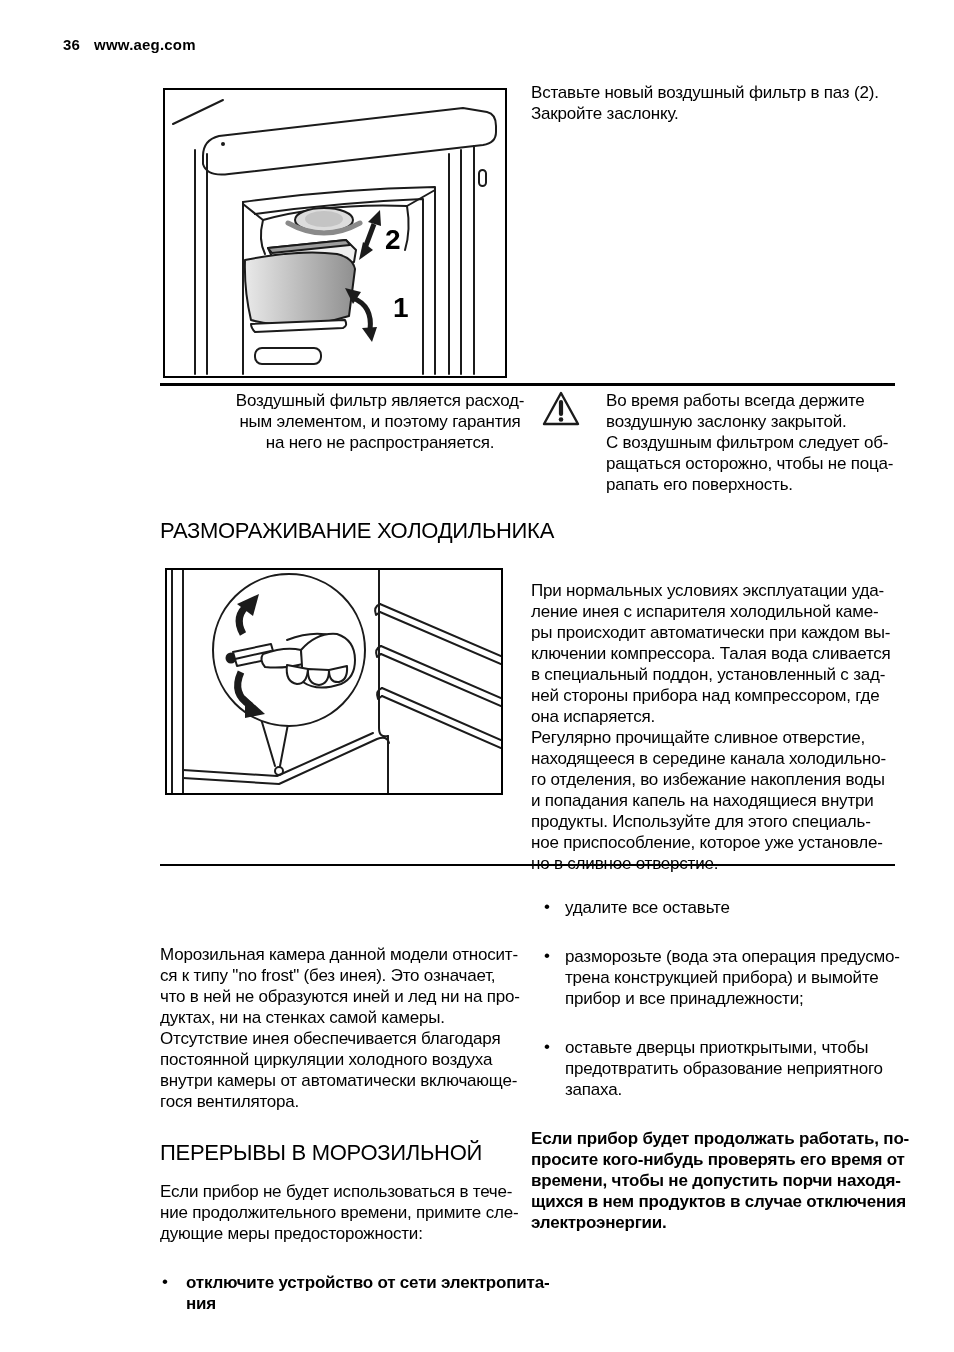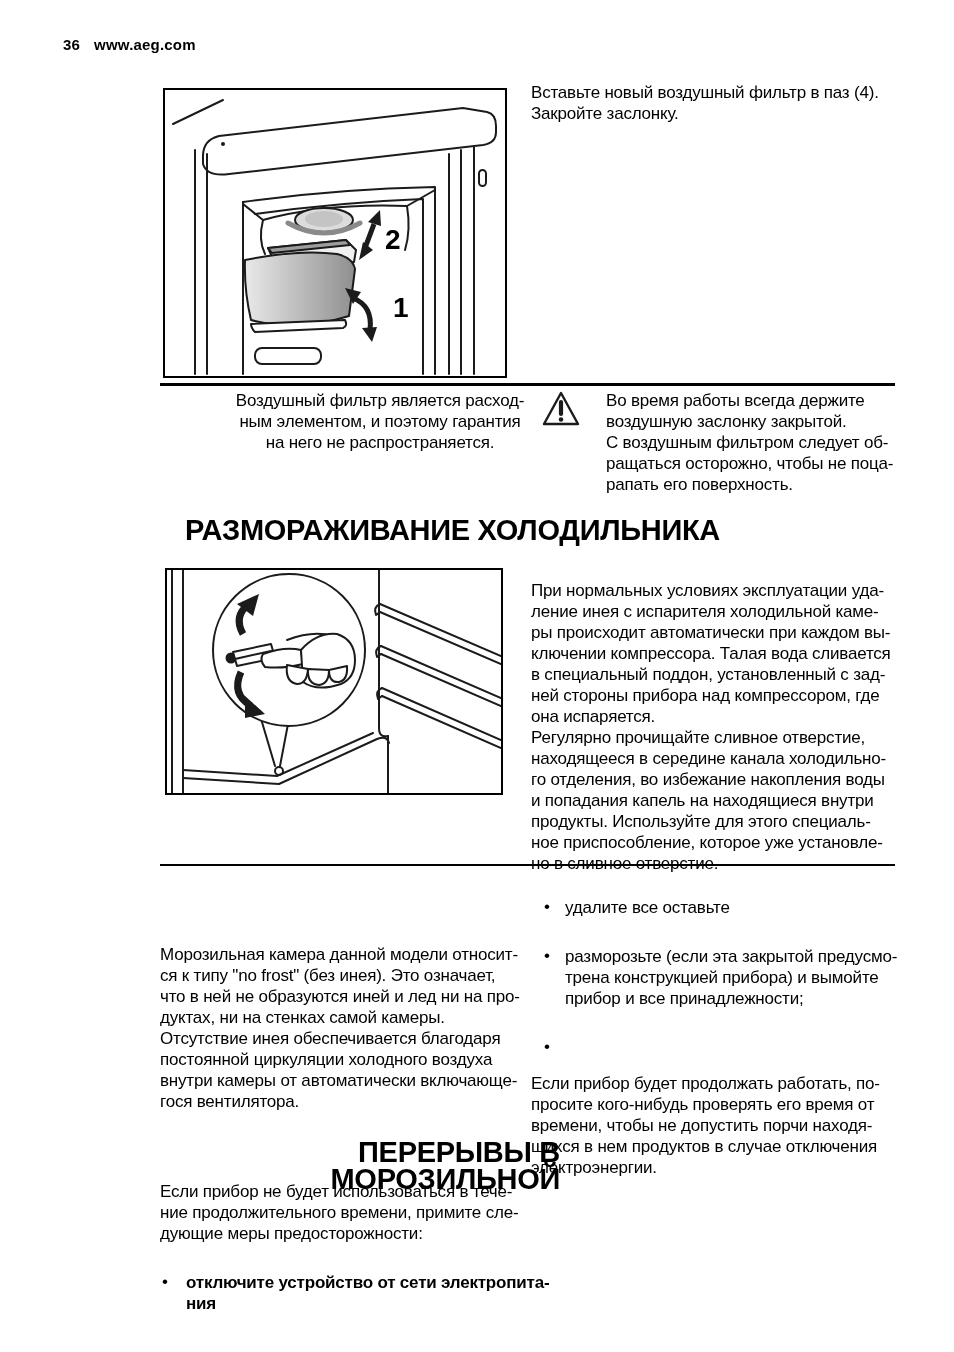--- a/index.html
+++ b/index.html
@@ -1,20 +1,20 @@
 <!DOCTYPE html>
 <html><head>
 <meta charset="utf-8">
 <style>
   html,body{margin:0;padding:0;background:#fff;}
   .page{position:relative;width:924px;height:1352px;background:#ffffff;
         font-family:"Liberation Sans","DejaVu Sans",sans-serif;color:#000;overflow:hidden;}
   .abs{position:absolute;}
   .txt{font-size:17px;line-height:21px;letter-spacing:-0.2px;white-space:pre-line;}
-  .hdg{font-size:29px;line-height:27px;letter-spacing:-0.3px;font-weight:700;white-space:pre-line;text-align:right;}
+  .hdg{font-size:22px;line-height:27px;letter-spacing:-0.3px;font-weight:400;white-space:pre-line;}
   .pagehead{font-size:15px;font-weight:bold;letter-spacing:0.2px;}
   .pagehead .num{margin-right:14px;}
   .rule{background:#000;}
   .figbox{border:2px solid #000;background:#fff;box-sizing:border-box;}
   .figlabel{position:absolute;font-size:28px;font-weight:bold;line-height:28px;}
   ul.blist{list-style:none;margin:0;padding:0;}
   ul.blist li{position:relative;padding-left:34px;margin:0 0 7px 0;}
   ul.blist li .mark{position:absolute;left:13px;top:-1px;}
   ul.blist.leftcol li{padding-left:26px;}
   ul.blist.leftcol li .mark{left:2px;}
@@ -70,21 +70,21 @@
       <polygon points="194,170 198,152 208,160" fill="#1b1b1b"></polygon>
       <path d="M188,208 Q208,216 205,240" stroke="#1b1b1b" stroke-width="5" fill="none"></path>
       <polygon points="180,198 196,202 188,214" fill="#1b1b1b"></polygon>
       <polygon points="207,252 197,238 212,237" fill="#1b1b1b"></polygon>
       <rect class="ln" x="90" y="258" width="66" height="16" rx="7"></rect>
     </svg>
     <span class="figlabel" style="left:220px;top:136px;">2</span>
     <span class="figlabel" style="left:228px;top:204px;">1</span>
   </div>
 
-  <div class="abs txt" style="left:531px;top:82px;width:415px;">Вставьте новый воздушный фильтр в паз (4).
+  <div class="abs txt" style="left:531px;top:82px;width:415px;">Вставьте новый воздушный фильтр в паз (2).
 Закройте заслонку.</div>
 
   <div class="abs rule" style="left:160px;top:383px;width:735px;height:3px;"></div>
 
   <div class="abs txt" style="left:225px;top:390px;width:310px;text-align:center;">Воздушный фильтр является расход-
 ным элементом, и поэтому гарантия
 на него не распространяется.</div>
 
   <div class="abs" style="left:541px;top:390px;width:40px;height:38px;">
     <svg width="40" height="38" viewBox="0 0 40 38">
@@ -161,26 +161,28 @@
 что в ней не образуются иней и лед ни на про-
 дуктах, ни на стенках самой камеры.
 Отсутствие инея обеспечивается благодаря
 постоянной циркуляции холодного воздуха
 внутри камеры от автоматически включающе-
 гося вентилятора.</div>
 
   <div class="abs" style="left:531px;top:876px;width:420px;">
     <ul class="blist txt">
       <li><span class="mark">•</span><span>удалите все оставьте</span></li>
-      <li><span class="mark">•</span><span>разморозьте (если эта закрытой предусмо-
+      <li><span class="mark">•</span><span>разморозьте (вода эта операция предусмо-
 трена конструкцией прибора) и вымойте
 прибор и все принадлежности;</span></li>
-      <li><span class="mark">•</span></li>
+      <li><span class="mark">•</span><span>оставьте дверцы приоткрытыми, чтобы
+предотвратить образование неприятного
+запаха.</span></li>
     </ul>
-    <div class="txt" style="margin-top:8px;">Если прибор будет продолжать работать, по-
+    <div class="txt" style="margin-top:0;font-weight:bold;">Если прибор будет продолжать работать, по-
 просите кого-нибудь проверять его время от
 времени, чтобы не допустить порчи находя-
 щихся в нем продуктов в случае отключения
 электроэнергии.</div>
   </div>
 
   <div class="abs hdg" style="left:160px;top:1139px;width:400px;">ПЕРЕРЫВЫ В МОРОЗИЛЬНОЙ</div>
 
   <div class="abs txt" style="left:160px;top:1181px;width:400px;">Если прибор не будет использоваться в тече-
 ние продолжительного времени, примите сле-

